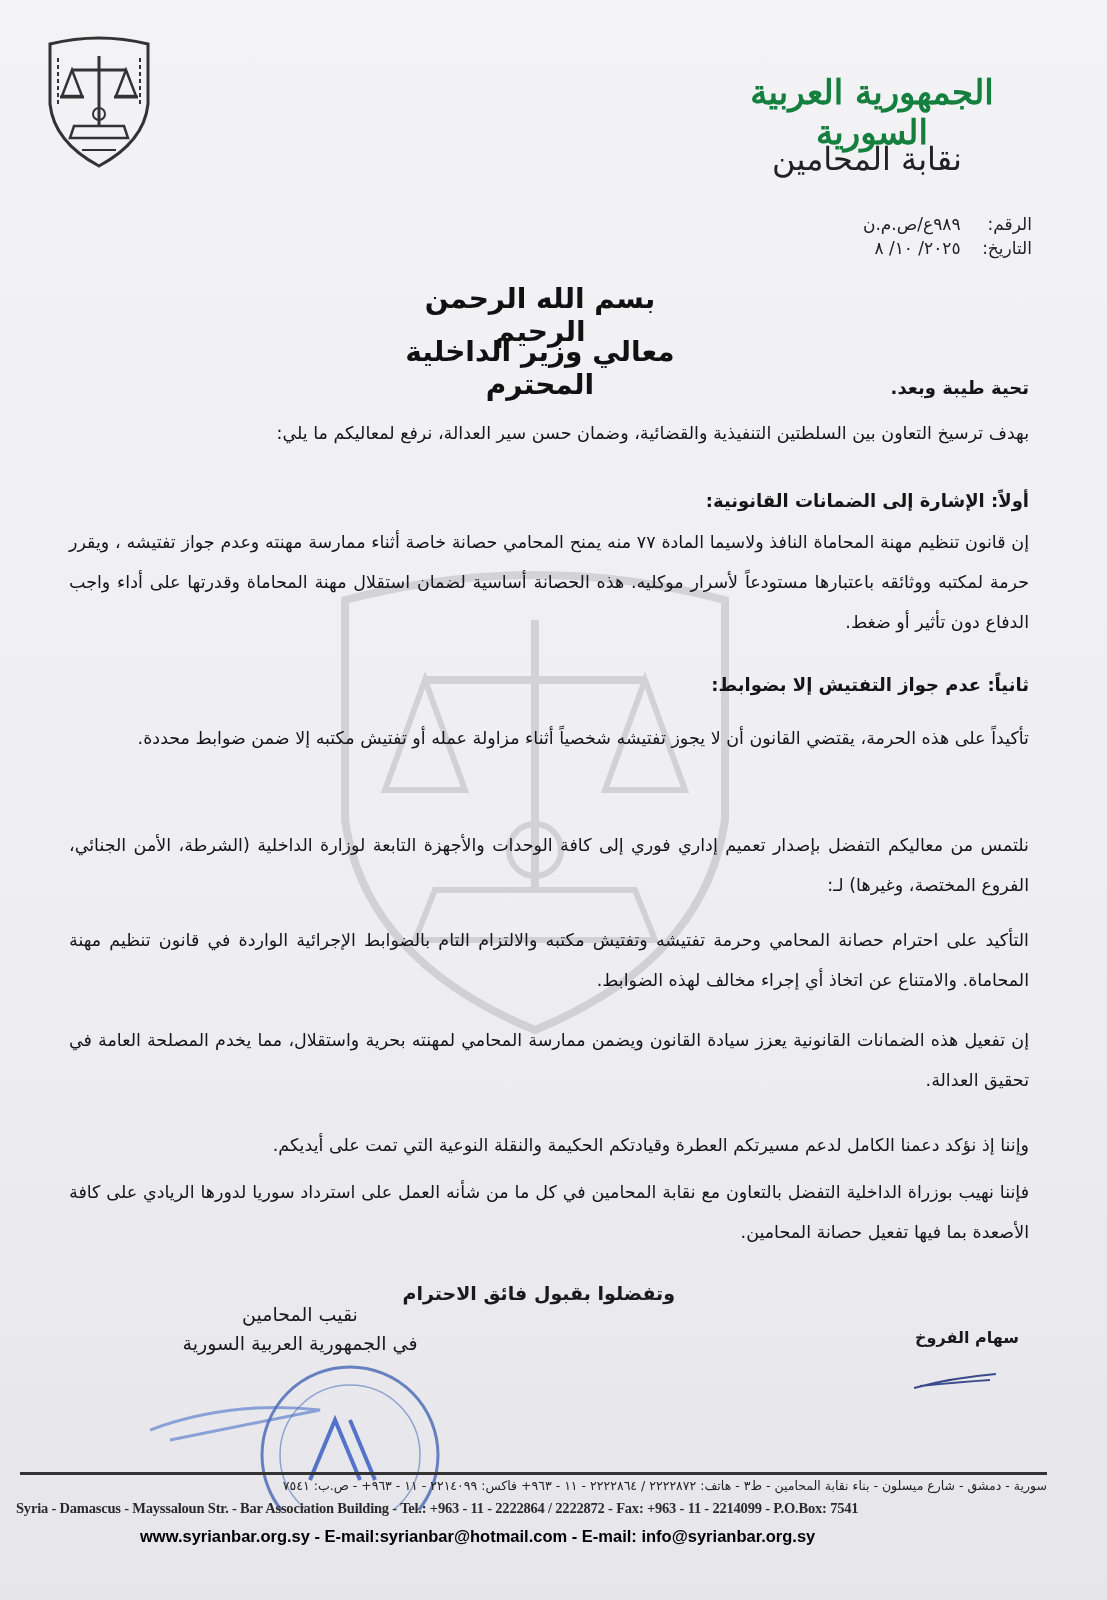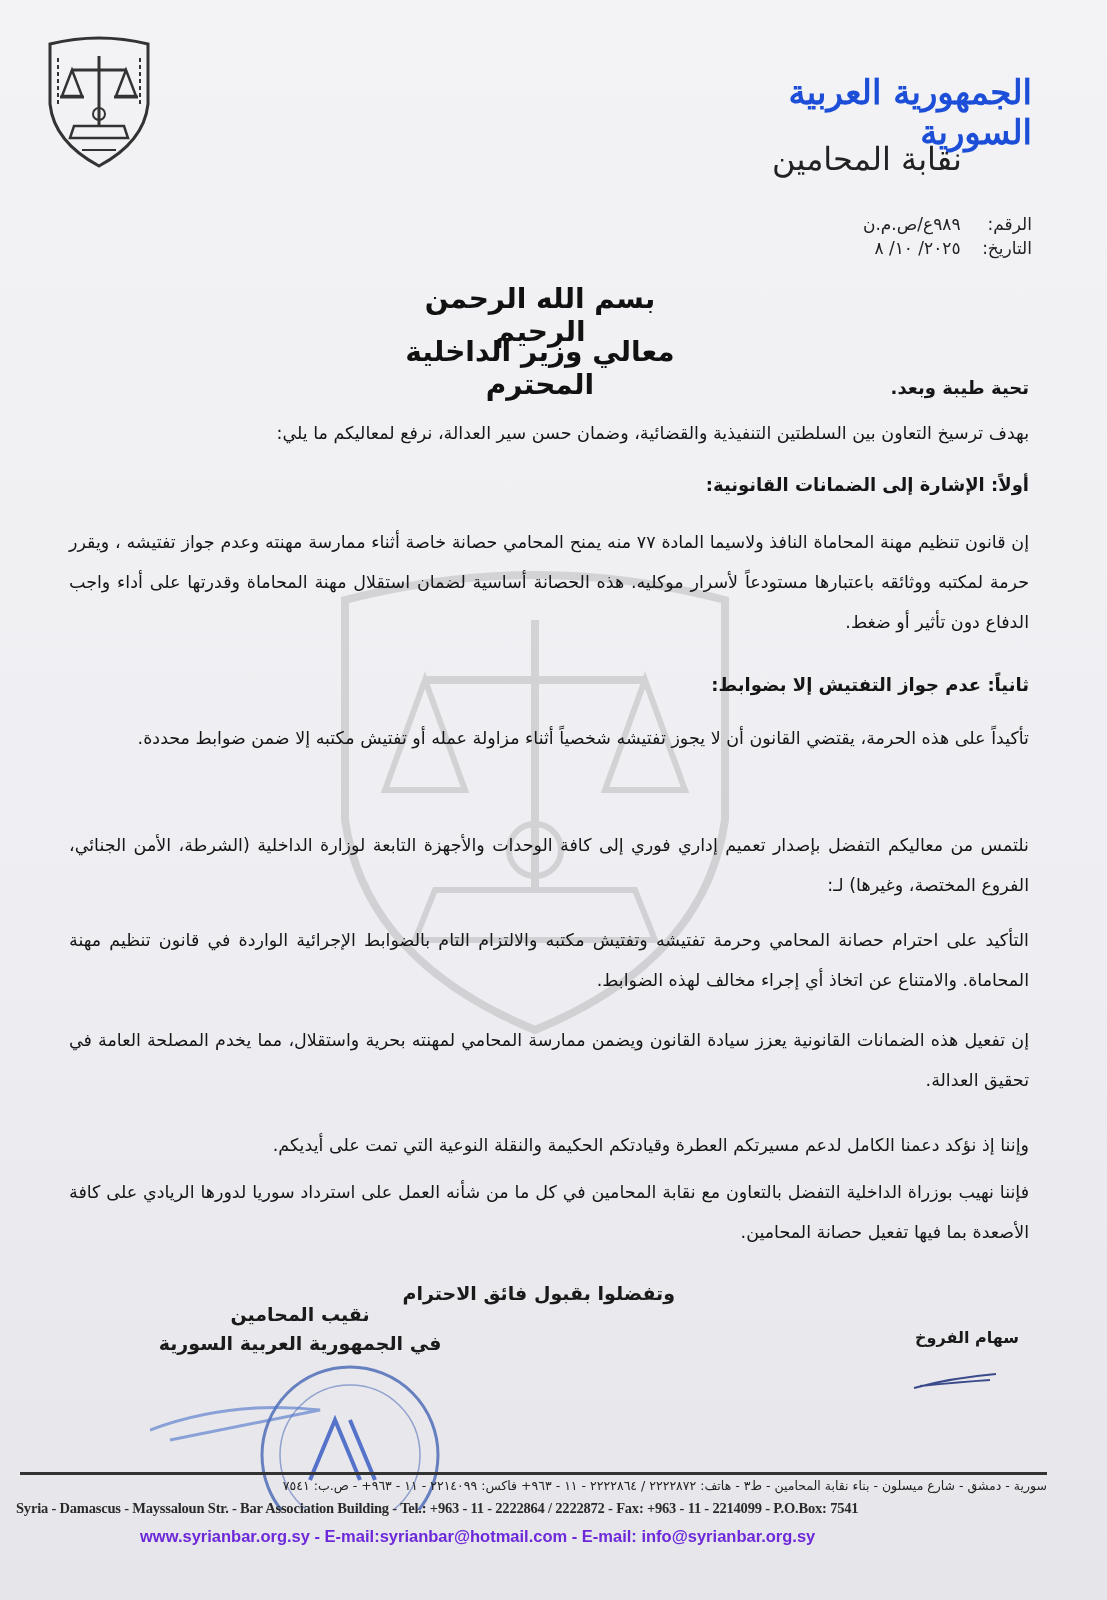--- a/index.html
+++ b/index.html
@@ -8,22 +8,22 @@
     background: linear-gradient(180deg, #f3f3f6 0%, #eeeef2 60%, #e6e6ea 100%);
     font-family: "DejaVu Sans", "Liberation Sans", sans-serif;
     color: #1a1a1a;
   }
   .page { position: absolute; inset: 0; }
   .rtl { direction: rtl; text-align: right; }
   .abs { position: absolute; }
 
   
   .hdr-title {
-    right: 75px; top: 72px; width: 320px; text-align: right;
-    font-family: "DejaVu Serif", serif; font-size: 34px; font-weight: bold; color: #1d4ed8;
+    right: 75px; top: 72px; width: 320px; text-align: center;
+    font-family: "DejaVu Serif", serif; font-size: 34px; font-weight: bold; color: #15803d;
     letter-spacing: -1px;
   }
   .hdr-sub {
     right: 130px; top: 140px; width: 220px; text-align: center;
     font-family: "DejaVu Serif", serif; font-size: 32px; color: #222;
   }
   .ref { right: 75px; top: 212px; font-size: 17px; line-height: 24px; color: #222; }
   .ref div { white-space: nowrap; }
   .ref .lbl { display: inline-block; min-width: 66px; }
 
@@ -37,29 +37,29 @@
     right: 78px; width: 960px; font-size: 17.5px; line-height: 40px; color: #151515;
     text-align: justify;
   }
   .heading { font-weight: bold; font-size: 18px; }
 
   
   .watermark { left: 325px; top: 560px; width: 420px; height: 480px; opacity: 0.18; }
 
   
   .closing { right: 432px; top: 1282px; font-weight: bold; font-size: 19px; }
-  .sig-block { left: 140px; top: 1300px; width: 320px; text-align: center; font-weight: bold; font-size: 19px; line-height: 29px; }
+  .sig-block { left: 140px; top: 1300px; width: 320px; text-align: center; font-weight: normal; font-size: 19px; line-height: 29px; }
   .sig-name2 { right: 88px; top: 1328px; font-weight: bold; font-size: 16px; }
   .stamp { left: 150px; top: 1360px; width: 300px; height: 150px; }
 
   
   .footer-line { left: 20px; right: 60px; top: 1472px; height: 3px; background: #333; }
   .footer-ar { right: 60px; top: 1478px; font-size: 12.5px; color: #222; white-space: nowrap; }
   .footer-en { left: 16px; top: 1500px; font-size: 14.5px; font-weight: bold; color: #2a2a2a; white-space: nowrap; letter-spacing: -0.2px; font-family: Liberation Serif, serif; }
-  .footer-web { left: 140px; top: 1527px; font-size: 16.5px; font-weight: bold; color: #6d28d9; white-space: nowrap; font-family: "Liberation Sans", sans-serif; }
+  .footer-web { left: 140px; top: 1527px; font-size: 16.5px; font-weight: bold; color: #000000; white-space: nowrap; font-family: "Liberation Sans", sans-serif; }
 </style>
 </head>
 <body>
 
 <div class="page">
 
   <svg class="abs emblem" viewBox="0 0 110 136">
     <path d="M6 10 Q55 -2 104 10 L104 70 Q100 108 55 132 Q10 108 6 70 Z" fill="none" stroke="#333" stroke-width="3"></path>
     <line x1="55" y1="22" x2="55" y2="92" stroke="#333" stroke-width="3"></line>
     <line x1="28" y1="36" x2="82" y2="36" stroke="#333" stroke-width="3"></line>
@@ -97,21 +97,21 @@
     <circle cx="210" cy="290" r="26" fill="none" stroke="#555" stroke-width="6"></circle>
     <path d="M110 330 L310 330 L330 380 L90 380 Z" fill="none" stroke="#555" stroke-width="6"></path>
   </svg>
 
   <div class="abs center-bold basmala rtl">بسم الله الرحمن الرحيم</div>
   <div class="abs center-bold recipient rtl">معالي وزير الداخلية المحترم</div>
 
   <div class="abs body-text rtl heading" style="top:368px;">تحية طيبة وبعد.</div>
   <div class="abs body-text rtl" style="top:413px;">بهدف ترسيخ التعاون بين السلطتين التنفيذية والقضائية، وضمان حسن سير العدالة، نرفع لمعاليكم ما يلي:</div>
 
-  <div class="abs body-text rtl heading" style="top:465px;">أولاً: الإشارة إلى الضمانات القانونية:</div>
+  <div class="abs body-text rtl heading" style="top:481px;">أولاً: الإشارة إلى الضمانات القانونية:</div>
   <div class="abs body-text rtl" style="top:522px;">إن قانون تنظيم مهنة المحاماة النافذ ولاسيما المادة ٧٧ منه يمنح المحامي حصانة خاصة أثناء ممارسة مهنته وعدم جواز تفتيشه ، ويقرر حرمة لمكتبه ووثائقه باعتبارها مستودعاً لأسرار موكليه. هذه الحصانة أساسية لضمان استقلال مهنة المحاماة وقدرتها على أداء واجب الدفاع دون تأثير أو ضغط.</div>
 
   <div class="abs body-text rtl heading" style="top:665px;">ثانياً: عدم جواز التفتيش إلا بضوابط:</div>
   <div class="abs body-text rtl" style="top:718px;">تأكيداً على هذه الحرمة، يقتضي القانون أن لا يجوز تفتيشه شخصياً أثناء مزاولة عمله أو تفتيش مكتبه إلا ضمن ضوابط محددة.</div>
 
   <div class="abs body-text rtl" style="top:825px;">نلتمس من معاليكم التفضل بإصدار تعميم إداري فوري إلى كافة الوحدات والأجهزة التابعة لوزارة الداخلية (الشرطة، الأمن الجنائي، الفروع المختصة، وغيرها) لـ:</div>
   <div class="abs body-text rtl" style="top:920px;margin-left:24px;">التأكيد على احترام حصانة المحامي وحرمة تفتيشه وتفتيش مكتبه والالتزام التام بالضوابط الإجرائية الواردة في قانون تنظيم مهنة المحاماة. والامتناع عن اتخاذ أي إجراء مخالف لهذه الضوابط.</div>
   <div class="abs body-text rtl" style="top:1020px;">إن تفعيل هذه الضمانات القانونية يعزز سيادة القانون ويضمن ممارسة المحامي لمهنته بحرية واستقلال، مما يخدم المصلحة العامة في تحقيق العدالة.</div>
   <div class="abs body-text rtl" style="top:1125px;">وإننا إذ نؤكد دعمنا الكامل لدعم مسيرتكم العطرة وقيادتكم الحكيمة والنقلة النوعية التي تمت على أيديكم.</div>
   <div class="abs body-text rtl" style="top:1172px;">فإننا نهيب بوزراة الداخلية التفضل بالتعاون مع نقابة المحامين في كل ما من شأنه العمل على استرداد سوريا لدورها الريادي على كافة الأصعدة بما فيها تفعيل حصانة المحامين.</div>

